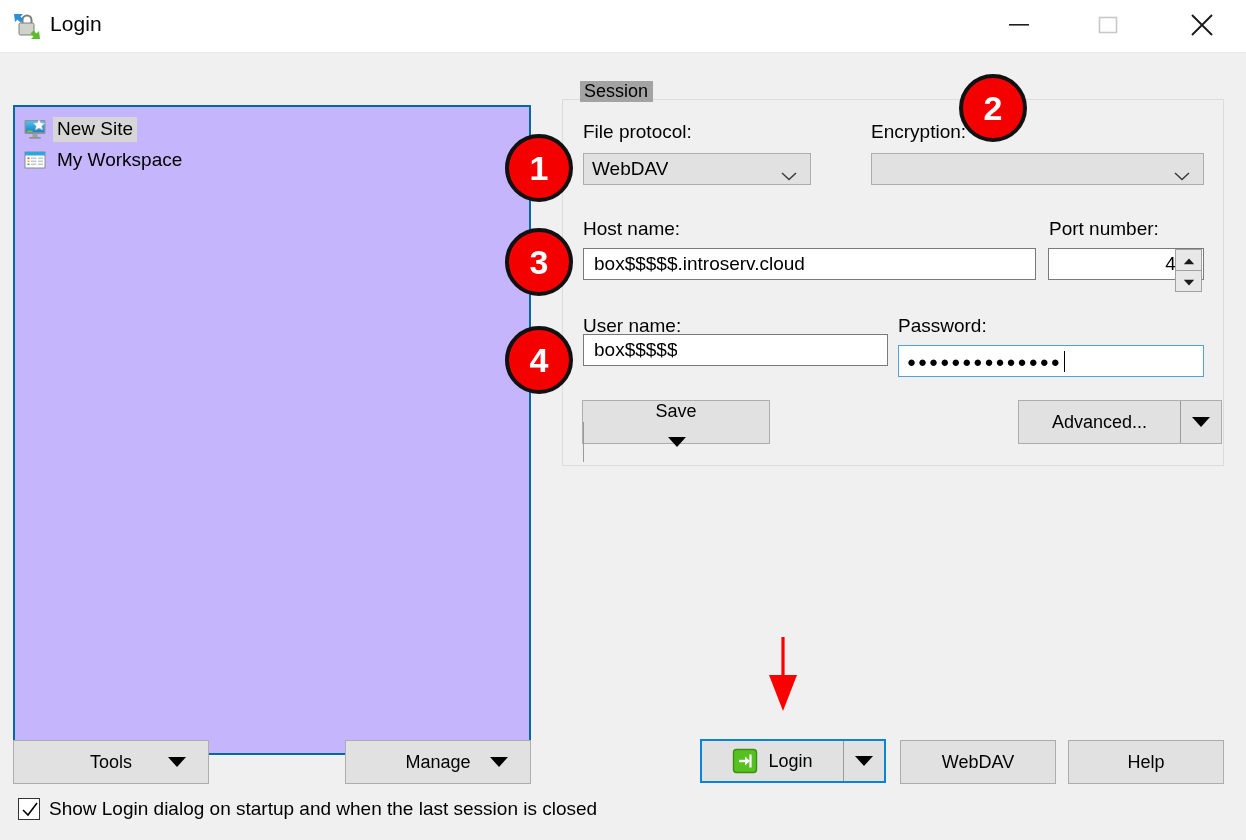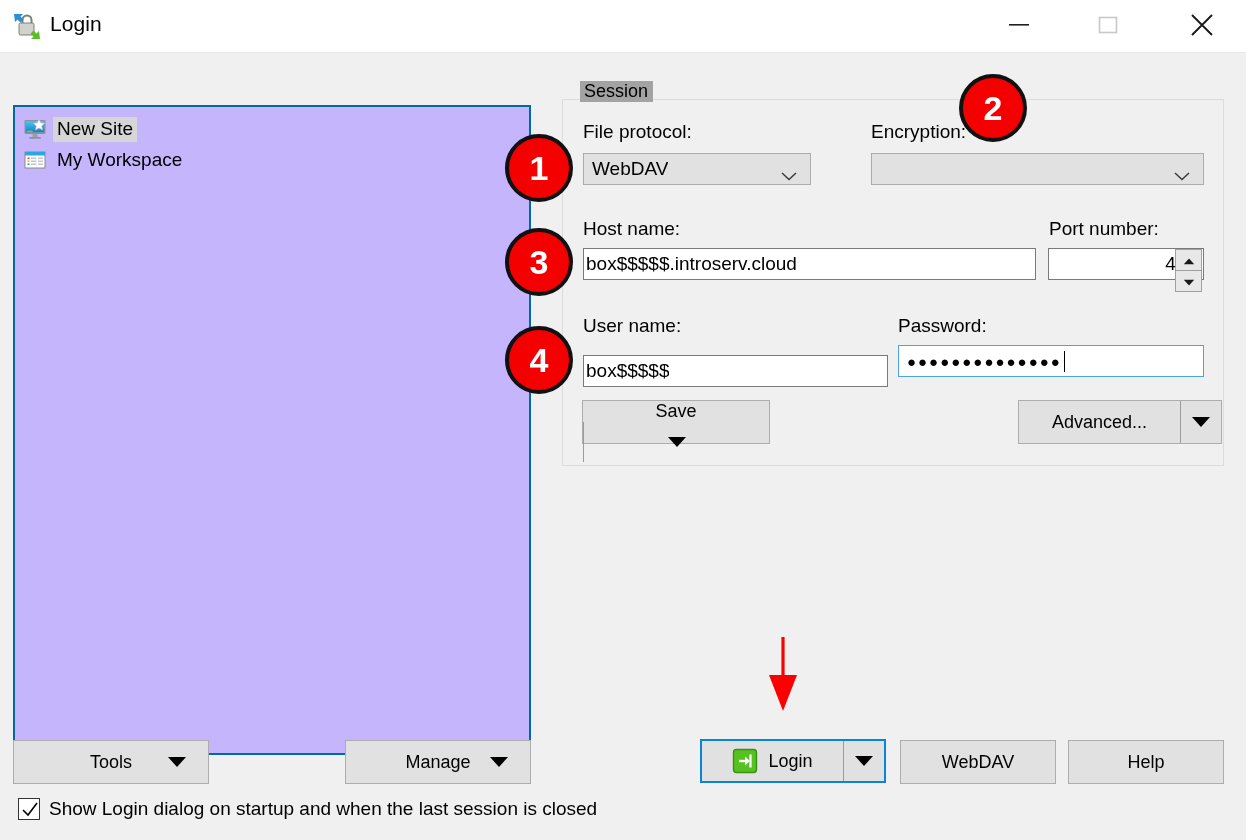--- a/index.html
+++ b/index.html
@@ -192,21 +192,21 @@
     position: absolute;
     background: #ffffff;
     border: 1px solid #7a7a7a;
     box-sizing: border-box;
     height: 32px;
     display: flex;
     align-items: center;
     font-size: 19px;
   }
   .textbox .tb-text {
-    padding-left: 2px;
+    padding-left: 10px;
     white-space: nowrap;
     overflow: hidden;
   }
   .textbox.right .tb-text {
     width: 100%;
     text-align: right;
     padding-right: 6px;
     padding-left: 0;
   }
   .textbox.focused {
@@ -488,21 +488,21 @@
   <div class="spin-btn">
     <span>
       <svg width="12" height="7" viewBox="0 0 12 7">
           <path d="M6 6.5 L0.8 0.7 L11.2 0.7 Z" fill="#1a1a1a"></path>
         </svg>
     </span>
   </div>
 </div>
 
 <div class="field-label" style="left:583px; top:315px;">User name:</div>
-<div class="textbox" style="left:583px; top:355px; width:305px;">
+<div class="textbox" style="left:583px; top:334px; width:305px;">
   <span class="tb-text">box$$$$$</span>
 </div>
 
 <div class="field-label" style="left:898px; top:315px;">Password:</div>
 <div class="textbox focused" style="left:898px; top:345px; width:306px;">
   <span id="password-dots">●●●●●●●●●●●●●●</span>
   <span id="password-caret"></span>
 </div>
 
 <div class="split-btn" id="btn-save">

